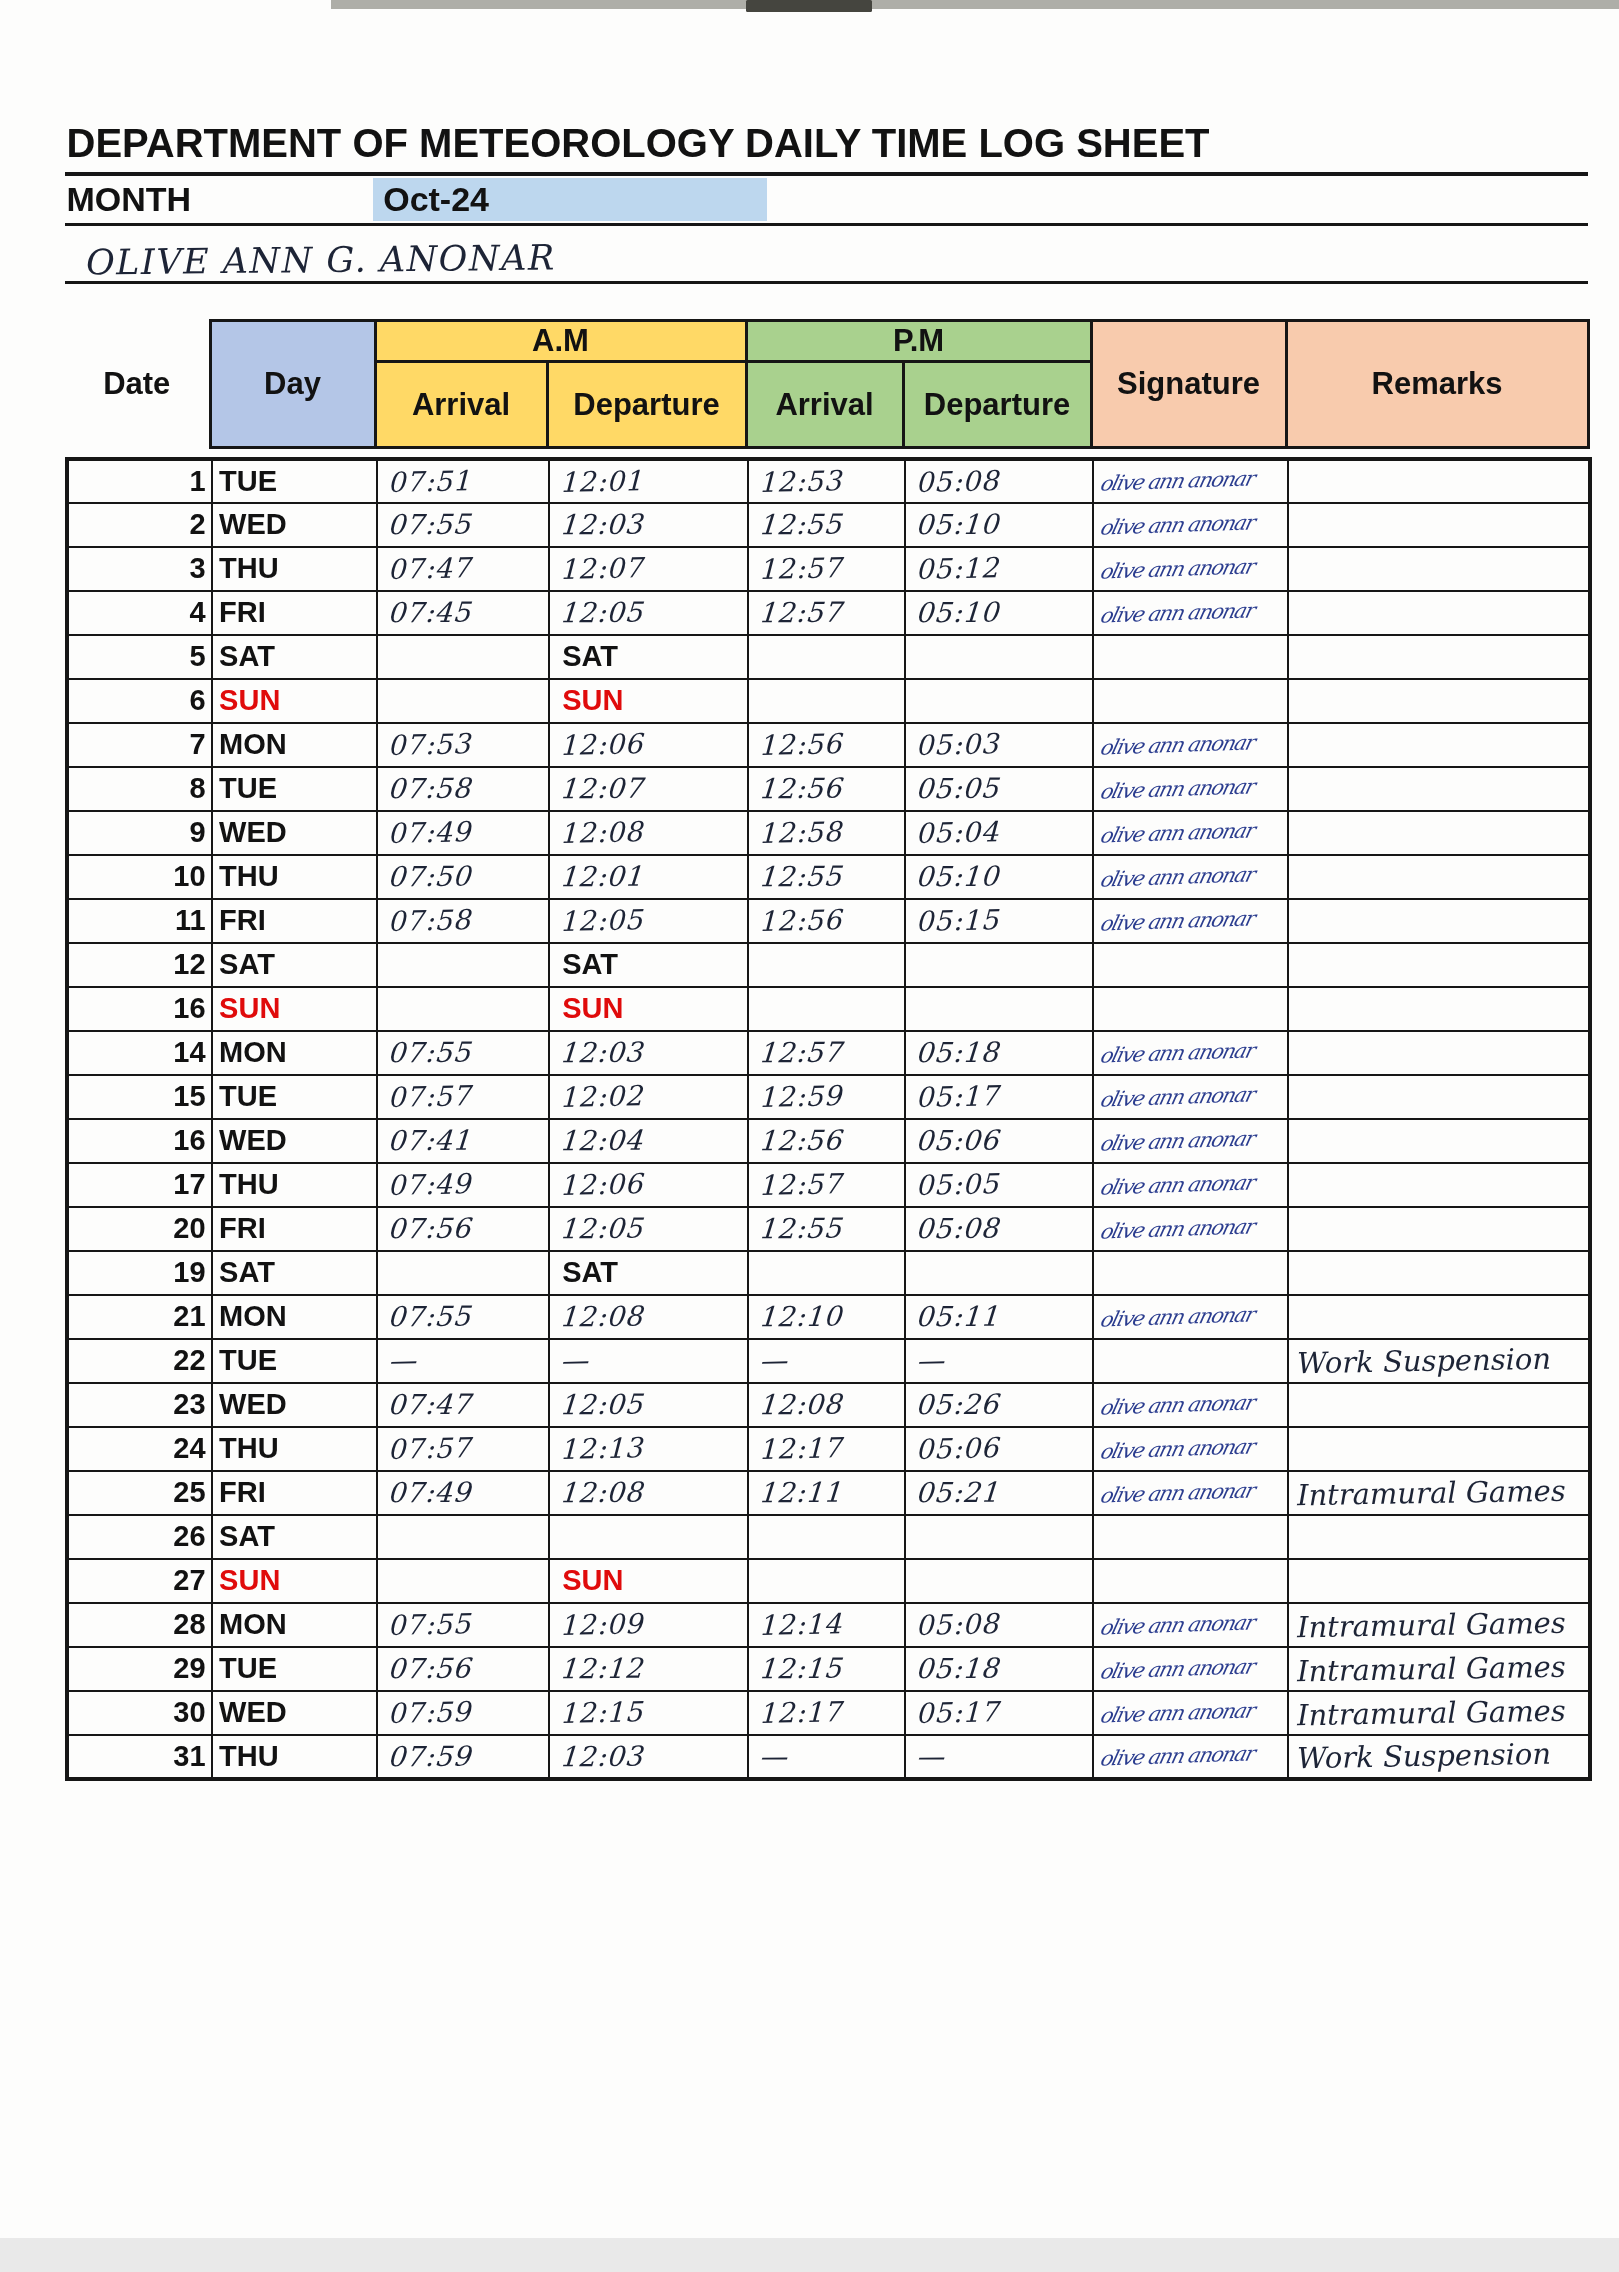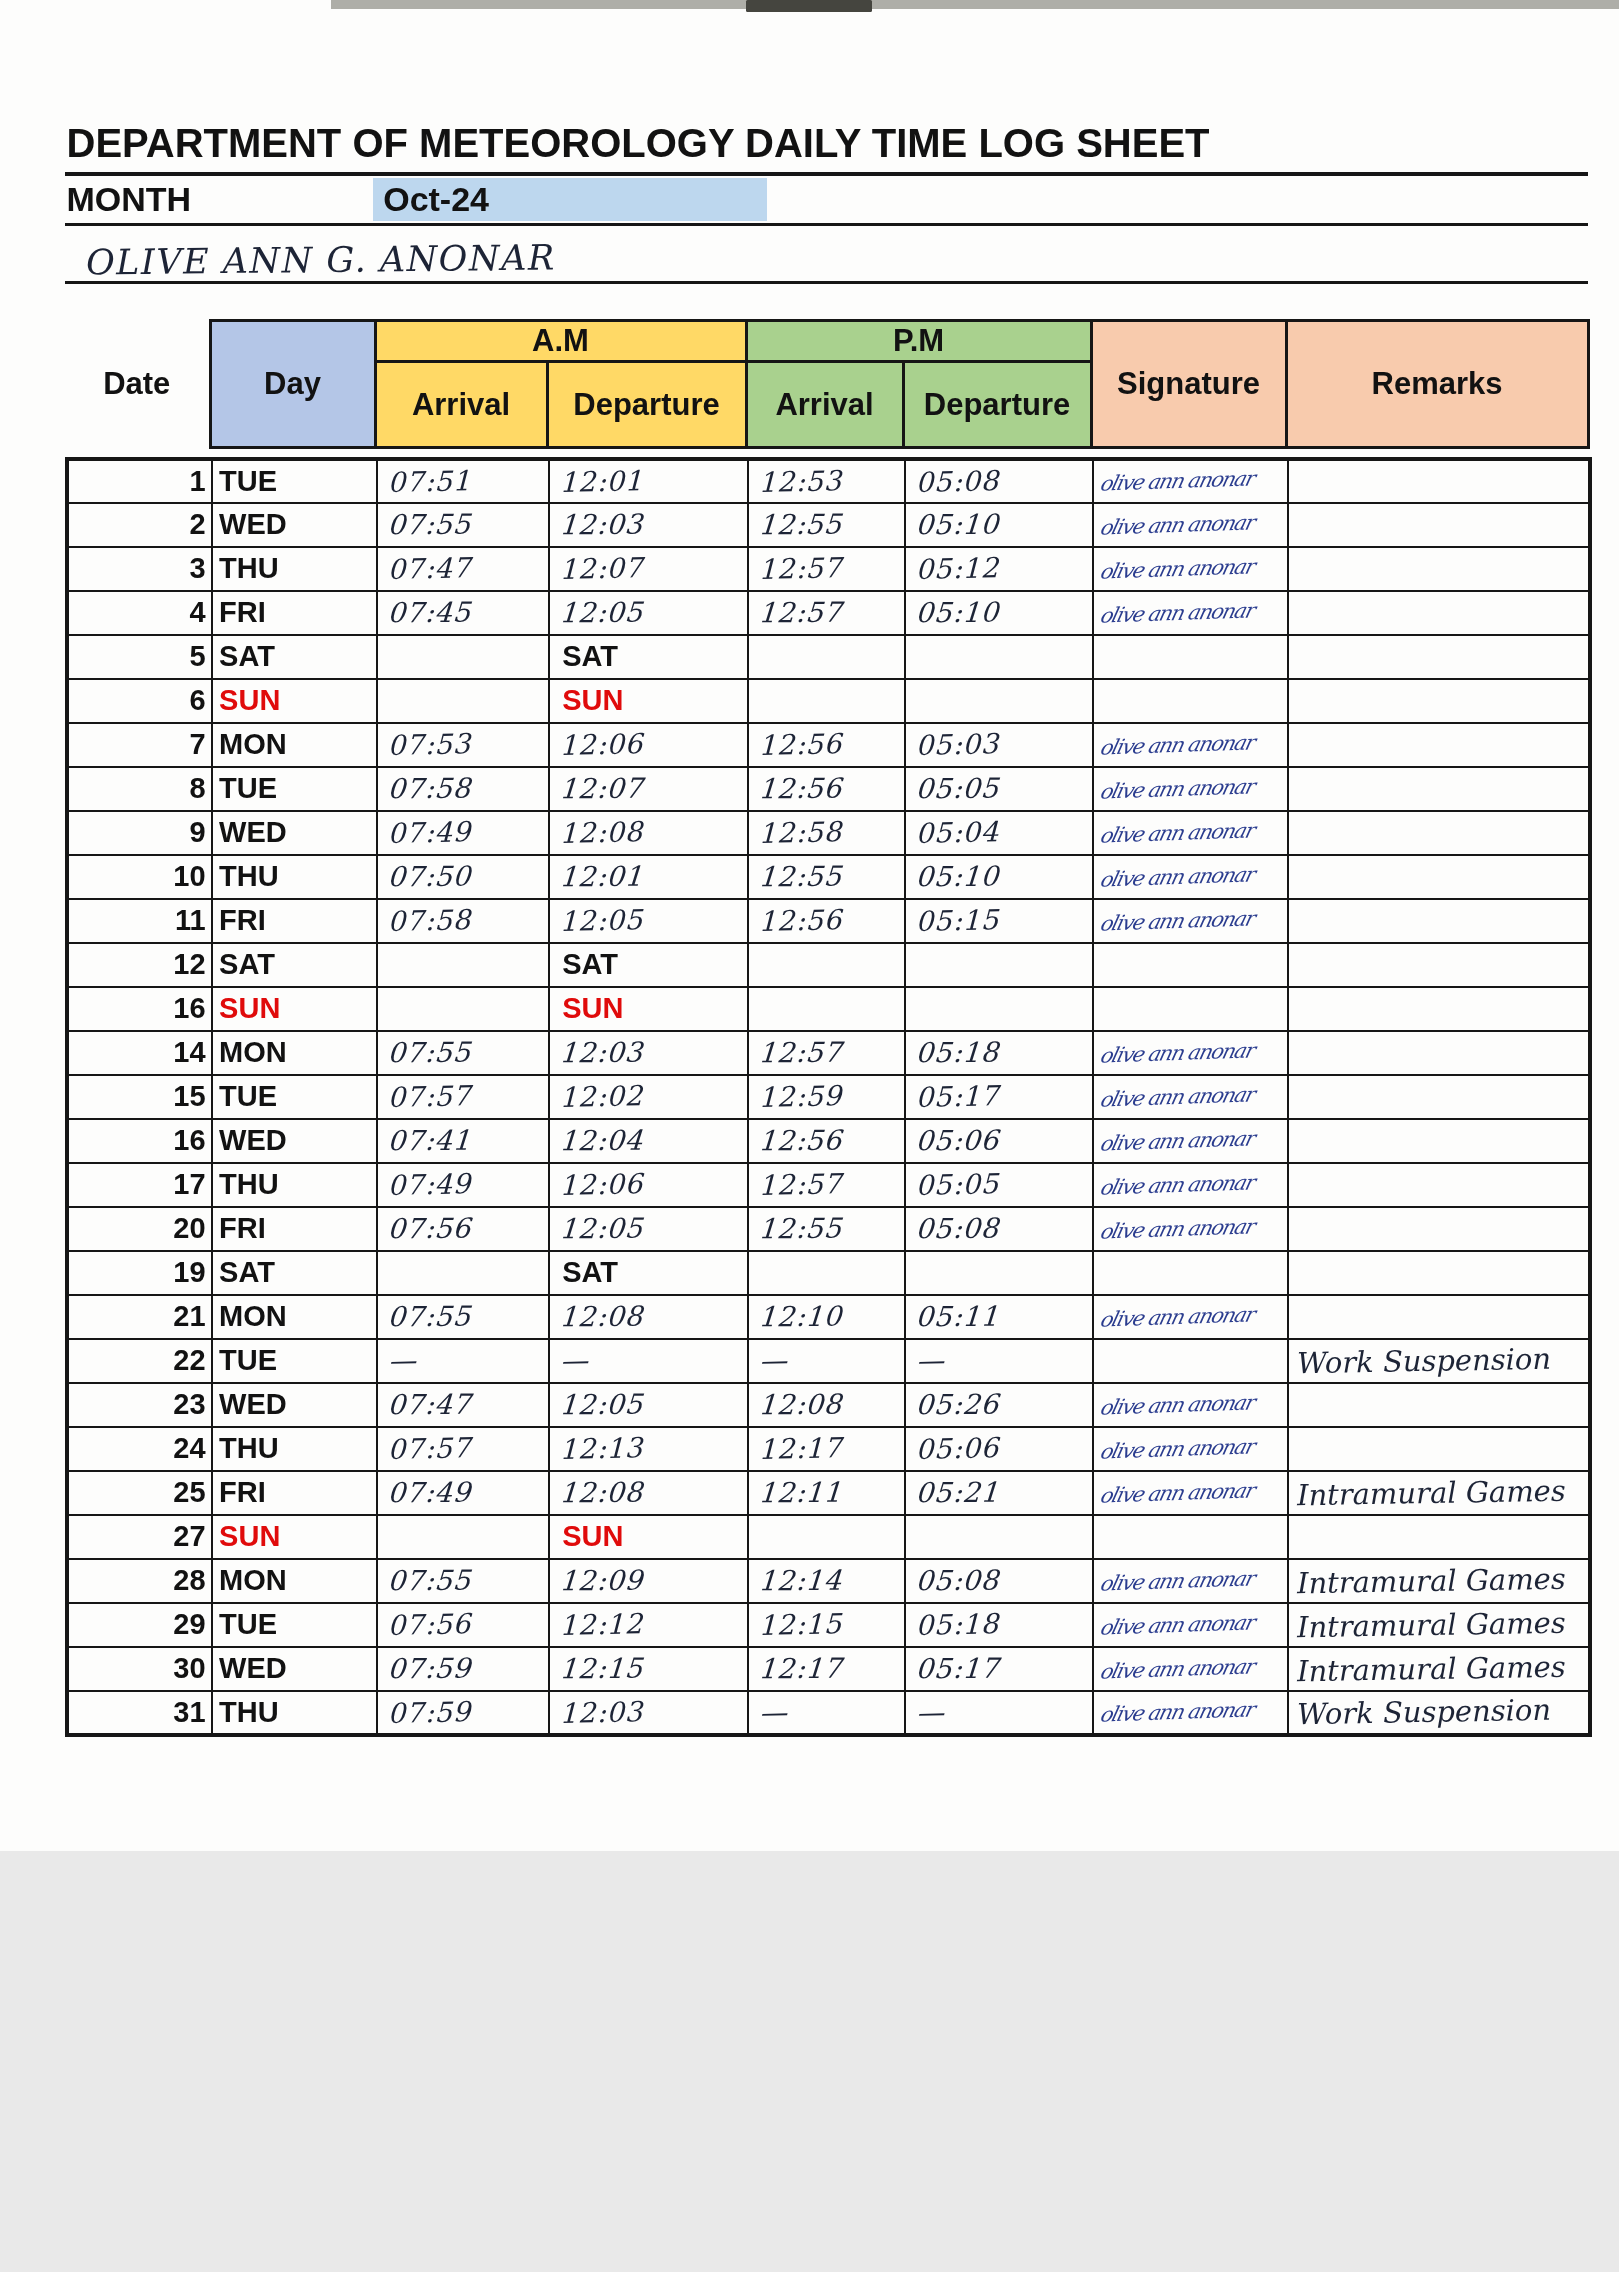--- a/index.html
+++ b/index.html
@@ -1,18 +1,18 @@
 <!DOCTYPE html>
 <html style="--am-header: #FFD966; --pm-header: #A9D18E; --day-header: #B4C6E7; --signature-header: #F8CBAD; --month-highlight: #BDD7EE; --sunday-text: #E00B0B; --ink: #1D2436; --signature-ink: #2B3D8F;font-size:12.2px"><head>
 <meta charset="utf-8">
 <style>
   html,body { margin:0; padding:0; background:#e9e9e9; }
   .sheet {
     position:relative;
-    width:1620px; height:1851px;
+    width:1620px; height:2238px;
     background:#fefefdff;
     background-color:#fdfdfc;
     font-family:"Liberation Sans", sans-serif;
     color:#121212;
     overflow:hidden;
   }
   .content { position:absolute; left:65px; top:121px; width:1523px; }
 
   
   .title {
@@ -413,20 +413,30 @@
     <td class="c-date">25</td>
     <td class="c-day">FRI</td>
     <td class="c-hw"><span class="hw">07:49</span></td>
     <td class="c-hw"><span class="hw">12:08</span></td>
     <td class="c-hw"><span class="hw">12:11</span></td>
     <td class="c-hw"><span class="hw">05:21</span></td>
     <td class="c-sig"><span class="sig">olive ann anonar</span></td>
     <td class="c-rem"><span class="hw-rem">Intramural Games</span></td>
   </tr>
           <tr>
+    <td class="c-date">26</td>
+    <td class="c-day">SAT</td>
+    <td class="c-hw"><span class="hw"></span></td>
+    <td class="c-hw"><span class="hw"></span></td>
+    <td class="c-hw"><span class="hw"></span></td>
+    <td class="c-hw"><span class="hw"></span></td>
+    <td class="c-sig"></td>
+    <td class="c-rem"><span class="hw-rem"></span></td>
+  </tr>
+          <tr>
     <td class="c-date">27</td>
     <td class="c-day red">SUN</td>
     <td class="c-hw"><span class="hw"></span></td>
     <td class="c-hw"><span class="hw printed red">SUN</span></td>
     <td class="c-hw"><span class="hw"></span></td>
     <td class="c-hw"><span class="hw"></span></td>
     <td class="c-sig"></td>
     <td class="c-rem"><span class="hw-rem"></span></td>
   </tr>
           <tr>

